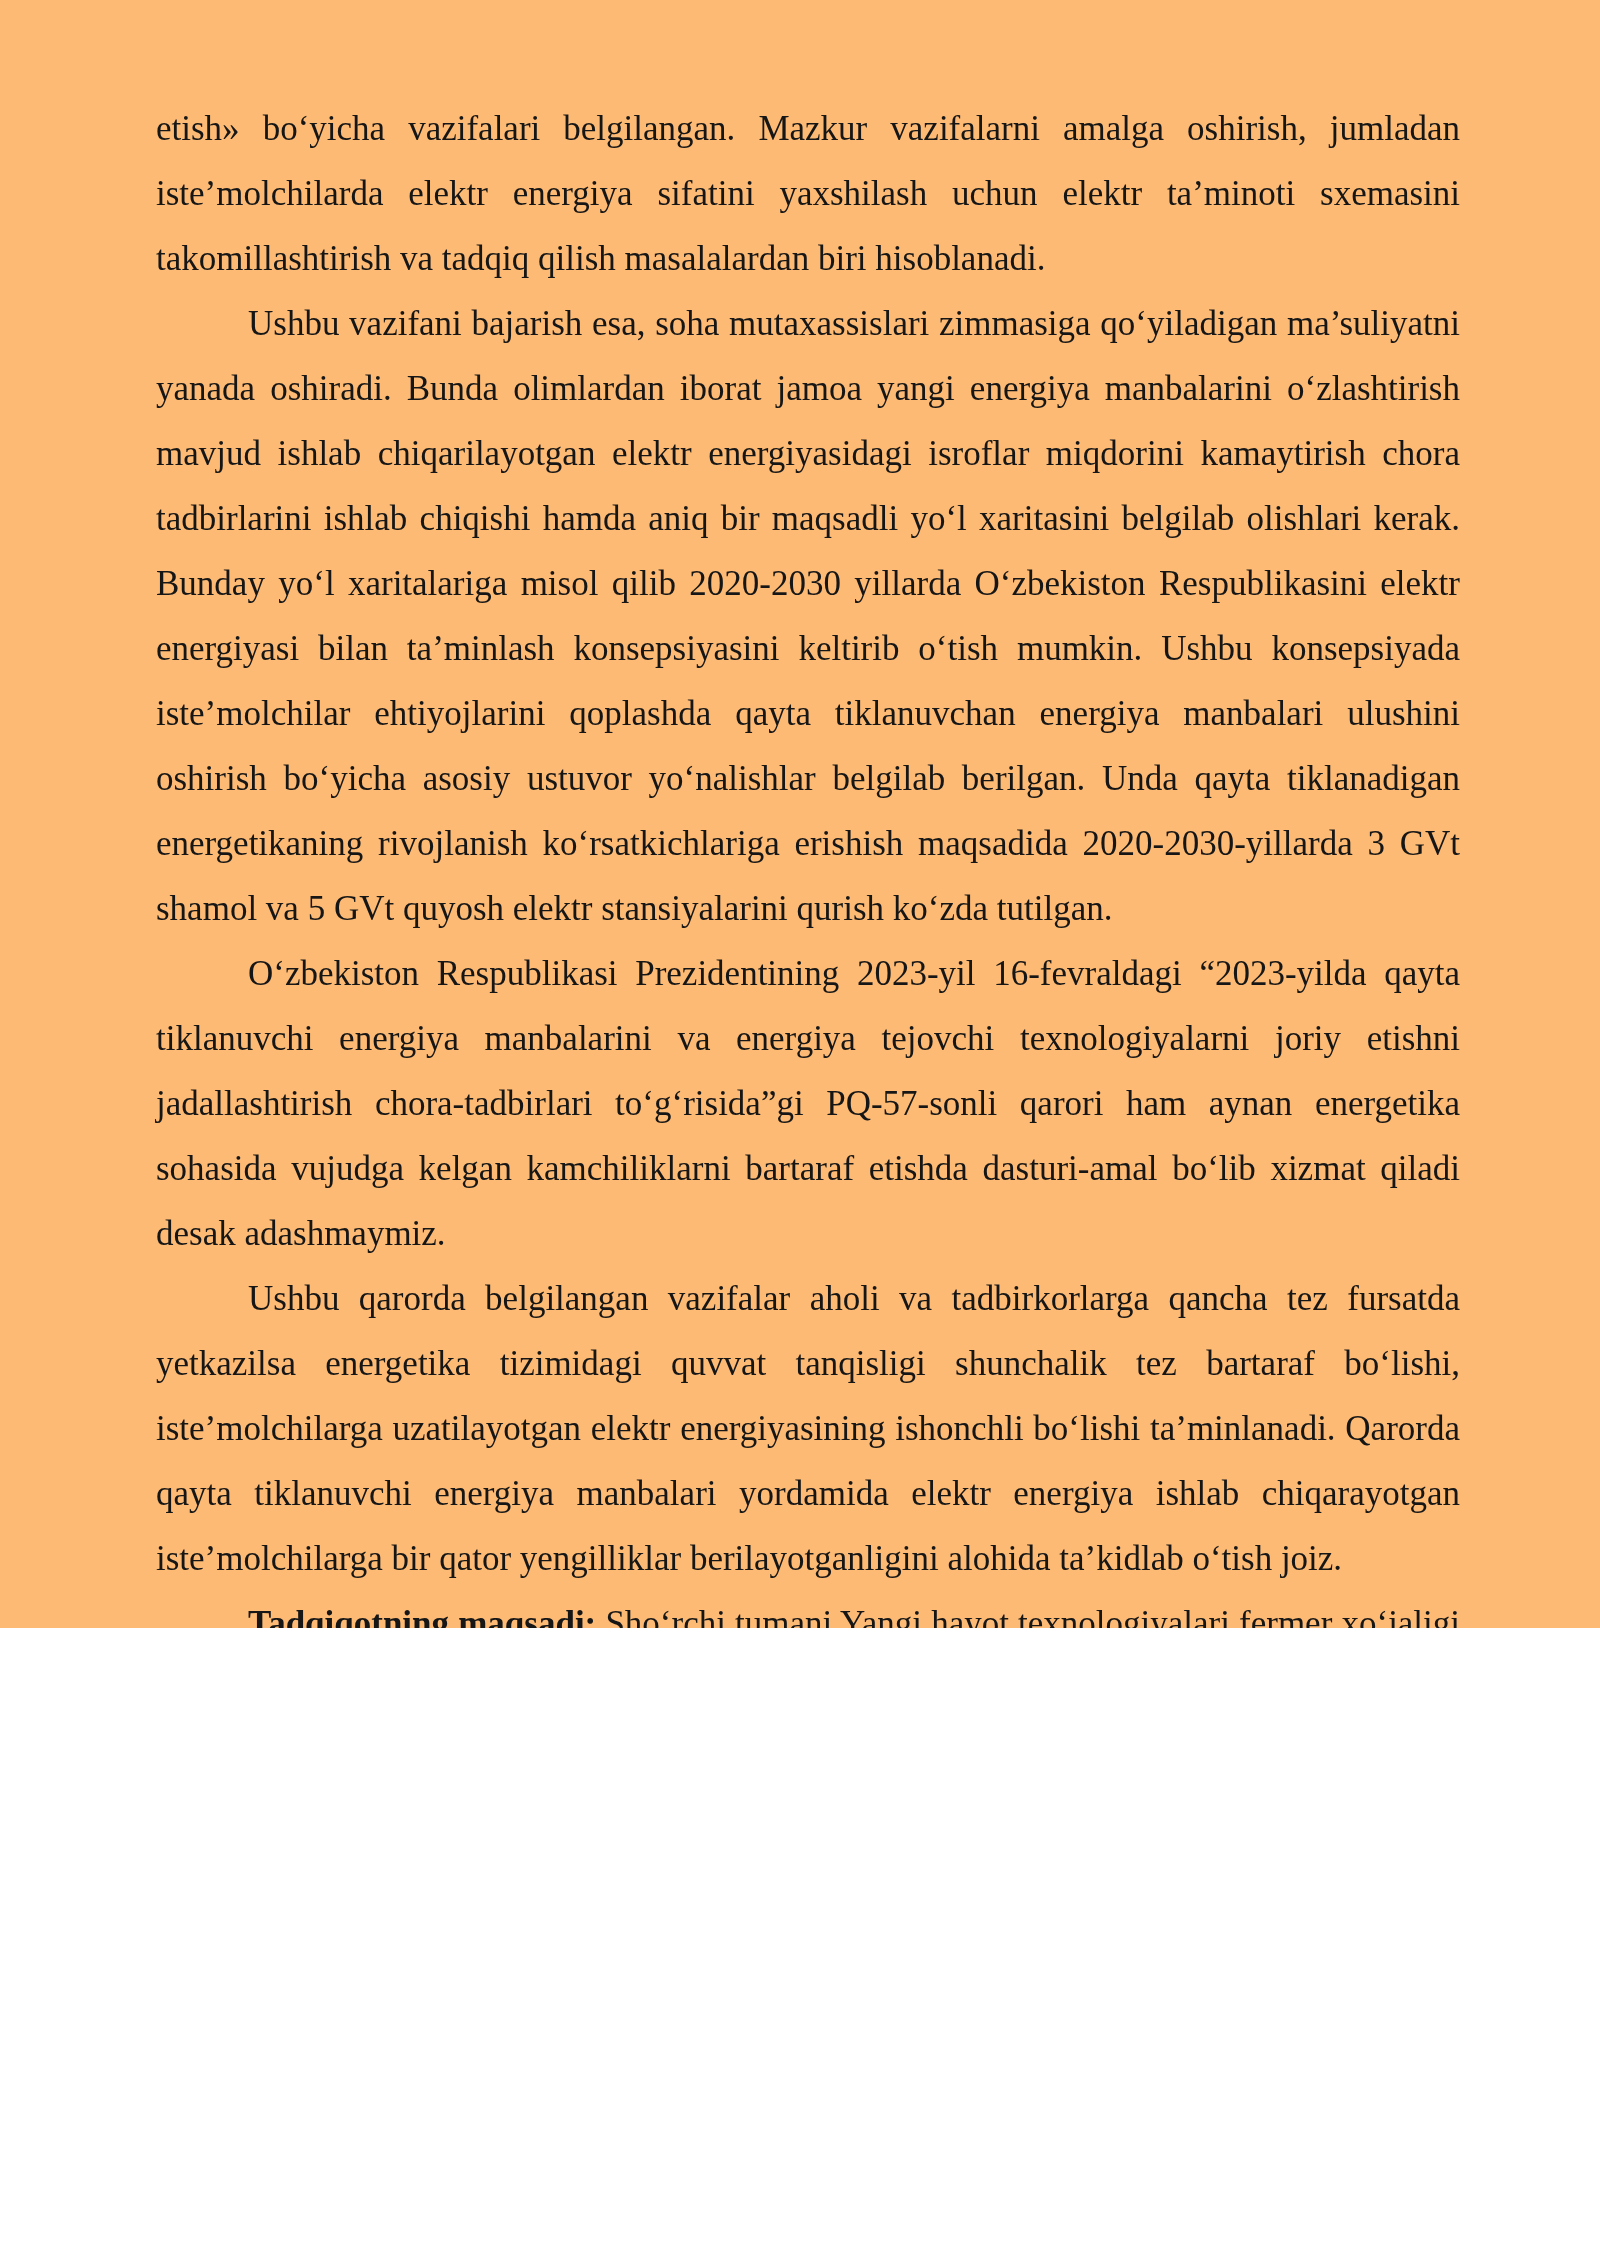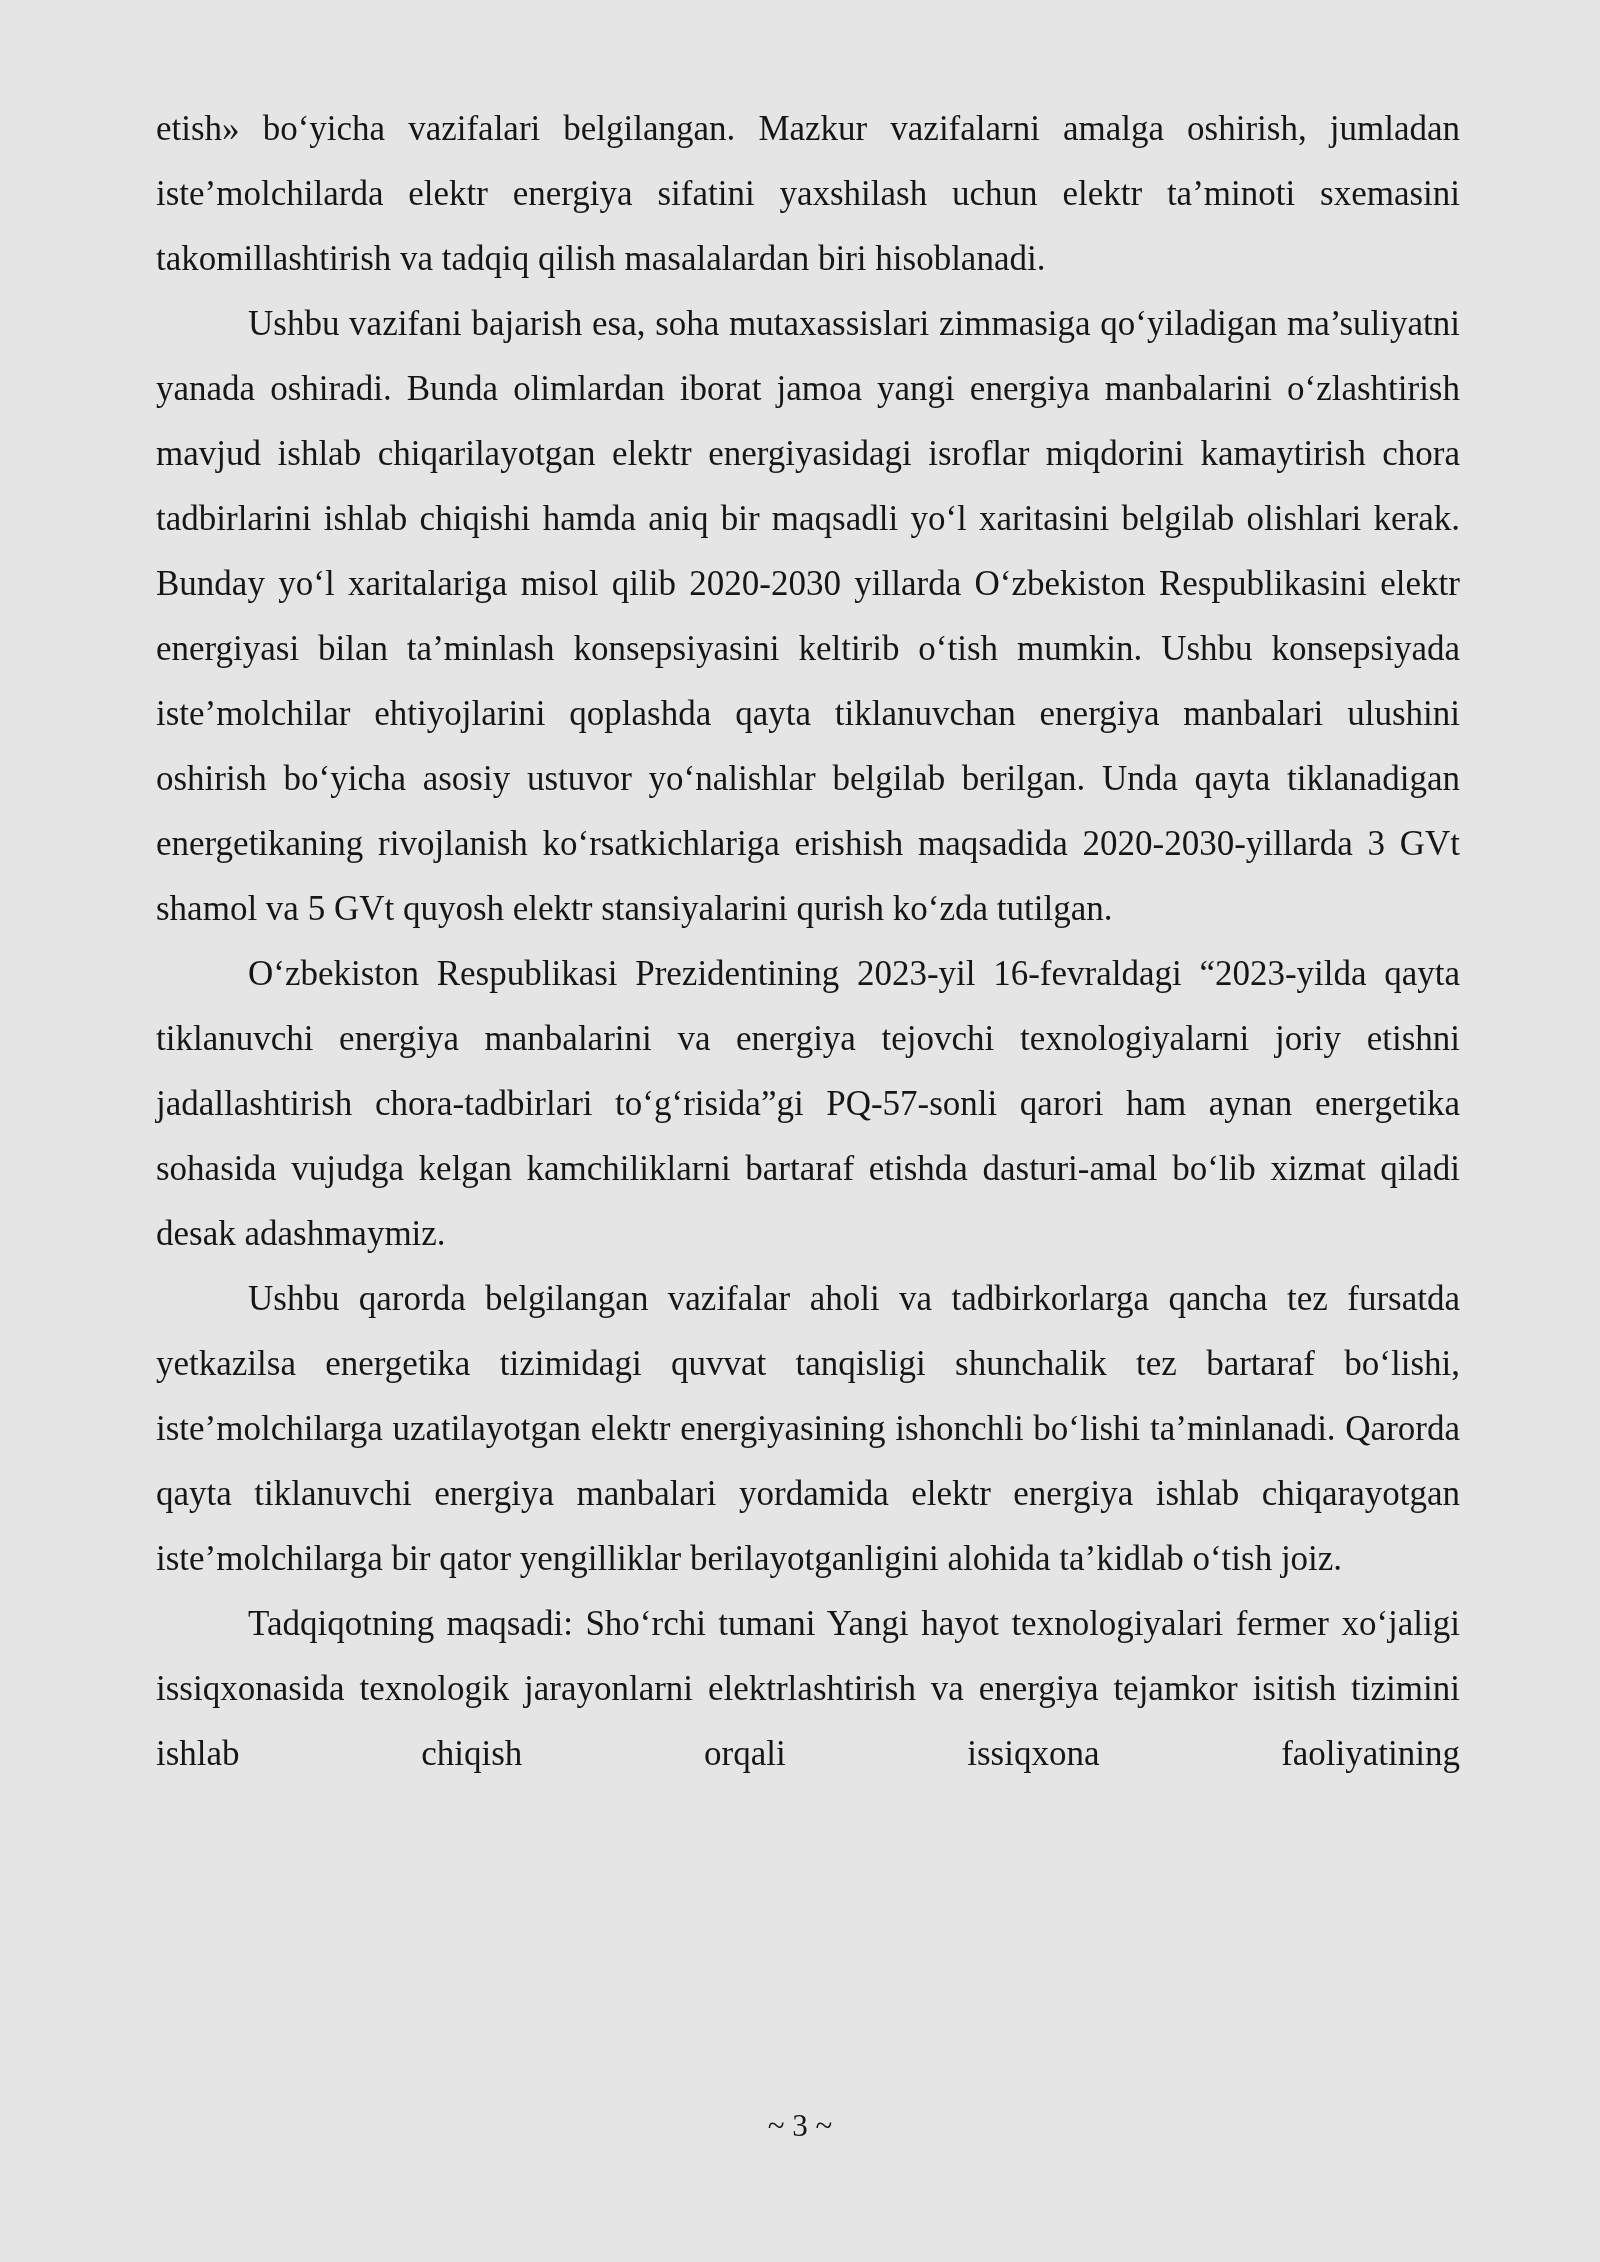--- a/index.html
+++ b/index.html
@@ -3,22 +3,22 @@
 <meta charset="utf-8">
 <style>
   html, body {
     margin: 0;
     padding: 0;
     background: #ffffff;
   }
   .page {
     position: relative;
     width: 1600px;
-    height: 2262px;
-    background: #e5e5e5;
+    height: 1628px;
+    background: #fdba74;
     color: #161616;
     font-family: "Liberation Serif", "DejaVu Serif", serif;
     overflow: hidden;
   }
   .text-block {
     position: absolute;
     left: 156px;
     top: 96px;
     width: 1304px;
   }
@@ -29,21 +29,21 @@
     text-align: justify;
     color: #161616;
   }
   .para.indent {
     text-indent: 92px;
   }
   .para.justify-last {
     text-align-last: justify;
   }
   .bold-lead {
-    font-weight: normal;
+    font-weight: bold;
   }
   .page-footer {
     position: absolute;
     left: 0;
     top: 2108px;
     width: 100%;
     text-align: center;
     font-size: 31px;
     color: #161616;
   }

